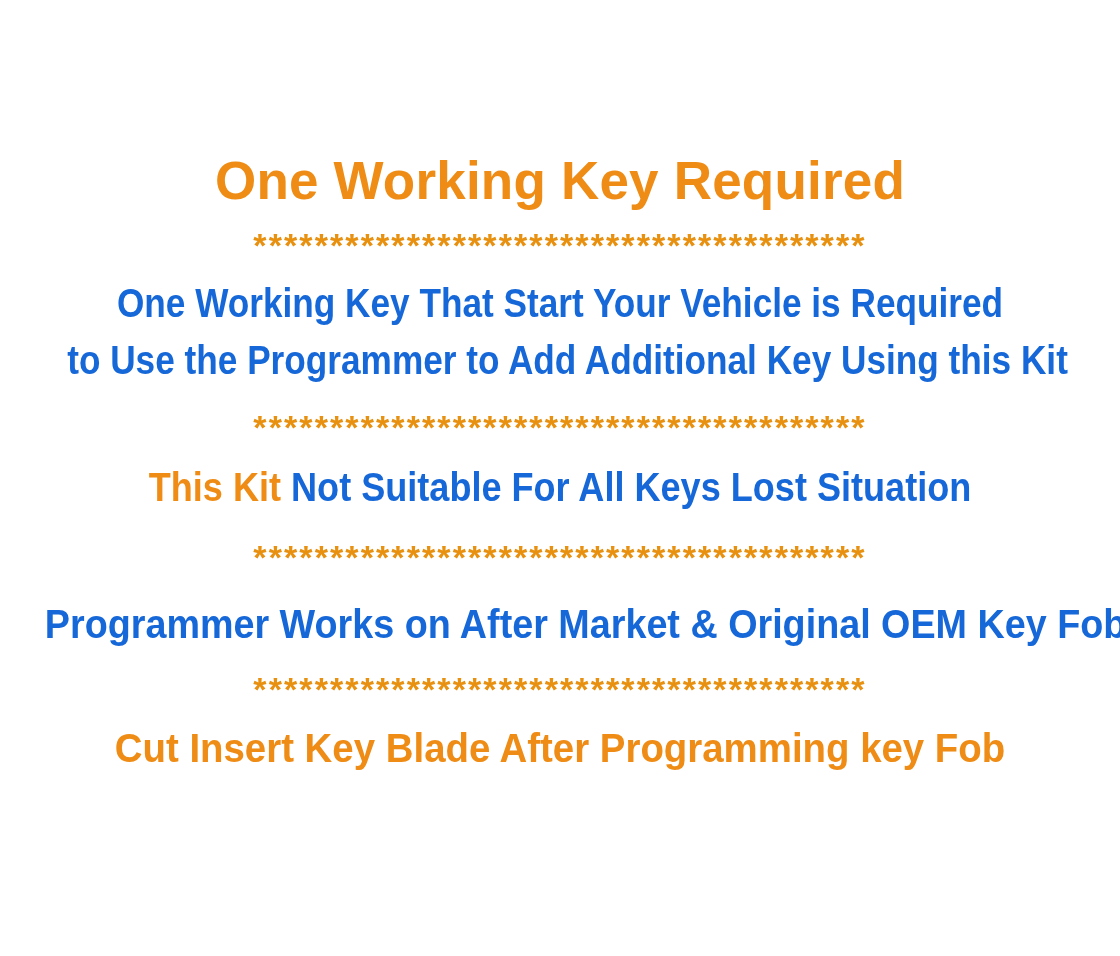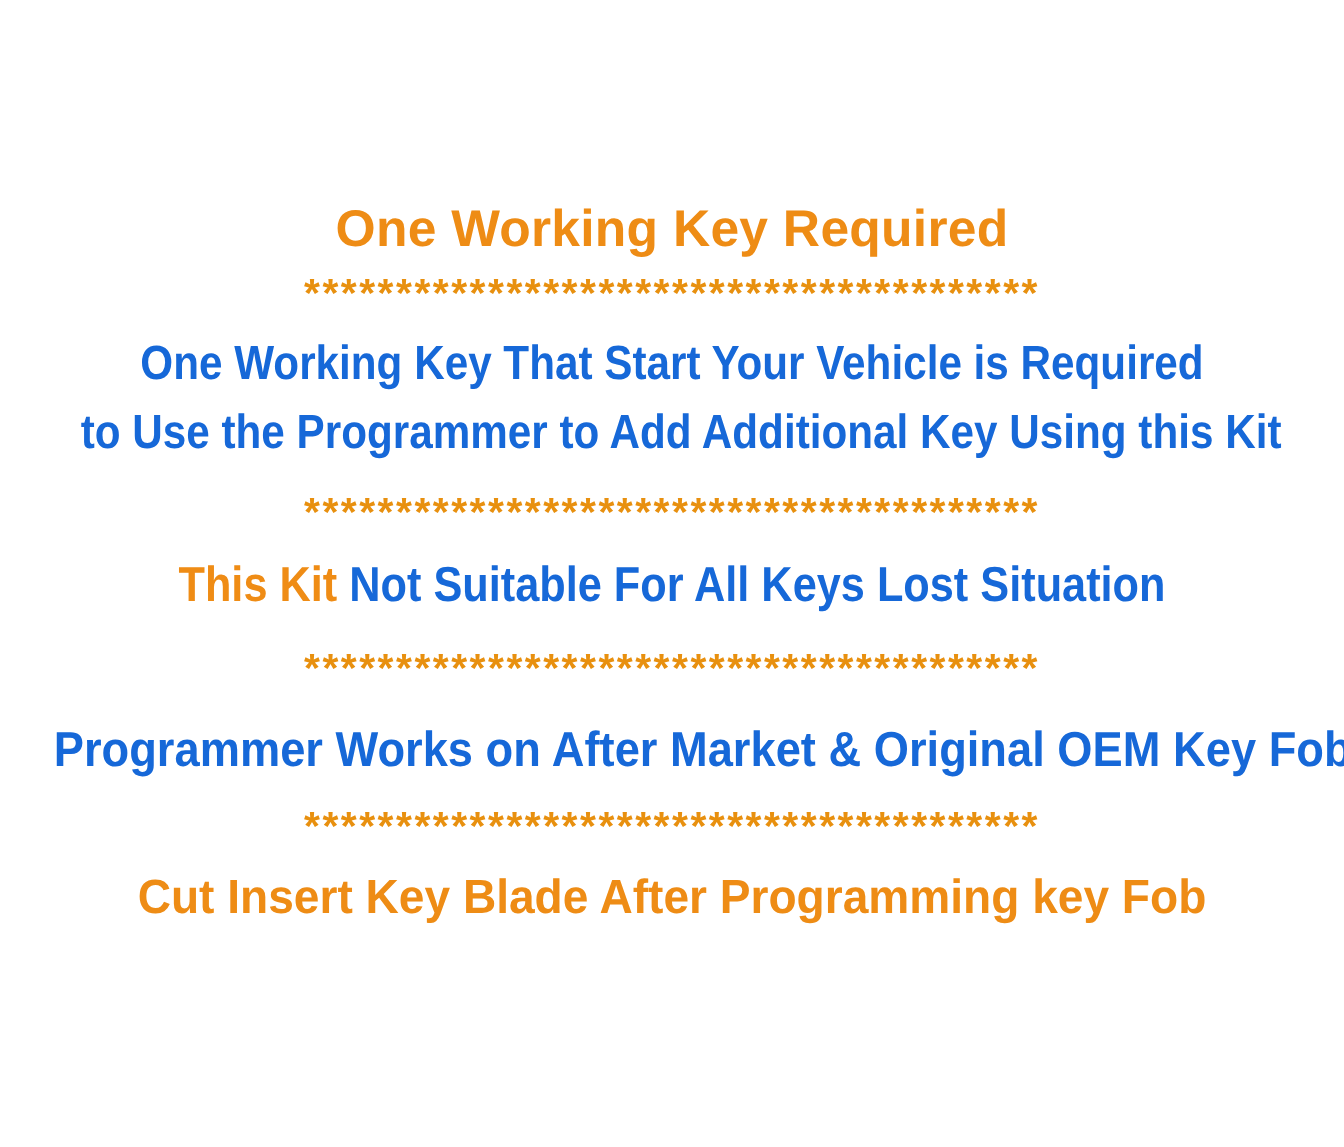--- a/index.html
+++ b/index.html
@@ -29,22 +29,22 @@
     left: 0;
     width: 1120px;
     text-align: center;
     white-space: nowrap;
     font-weight: bold;
     line-height: 1;
   }
 
   
   .headline {
-    top: 170px;
-    font-size: 43px;
+    top: 154px;
+    font-size: 53px;
     letter-spacing: 0.2px;
     color: #ee8c15;
   }
 
   
   .sep {
     font-size: 34px;
     color: #e8900f;
     letter-spacing: 2.1px;
     font-weight: bold;

